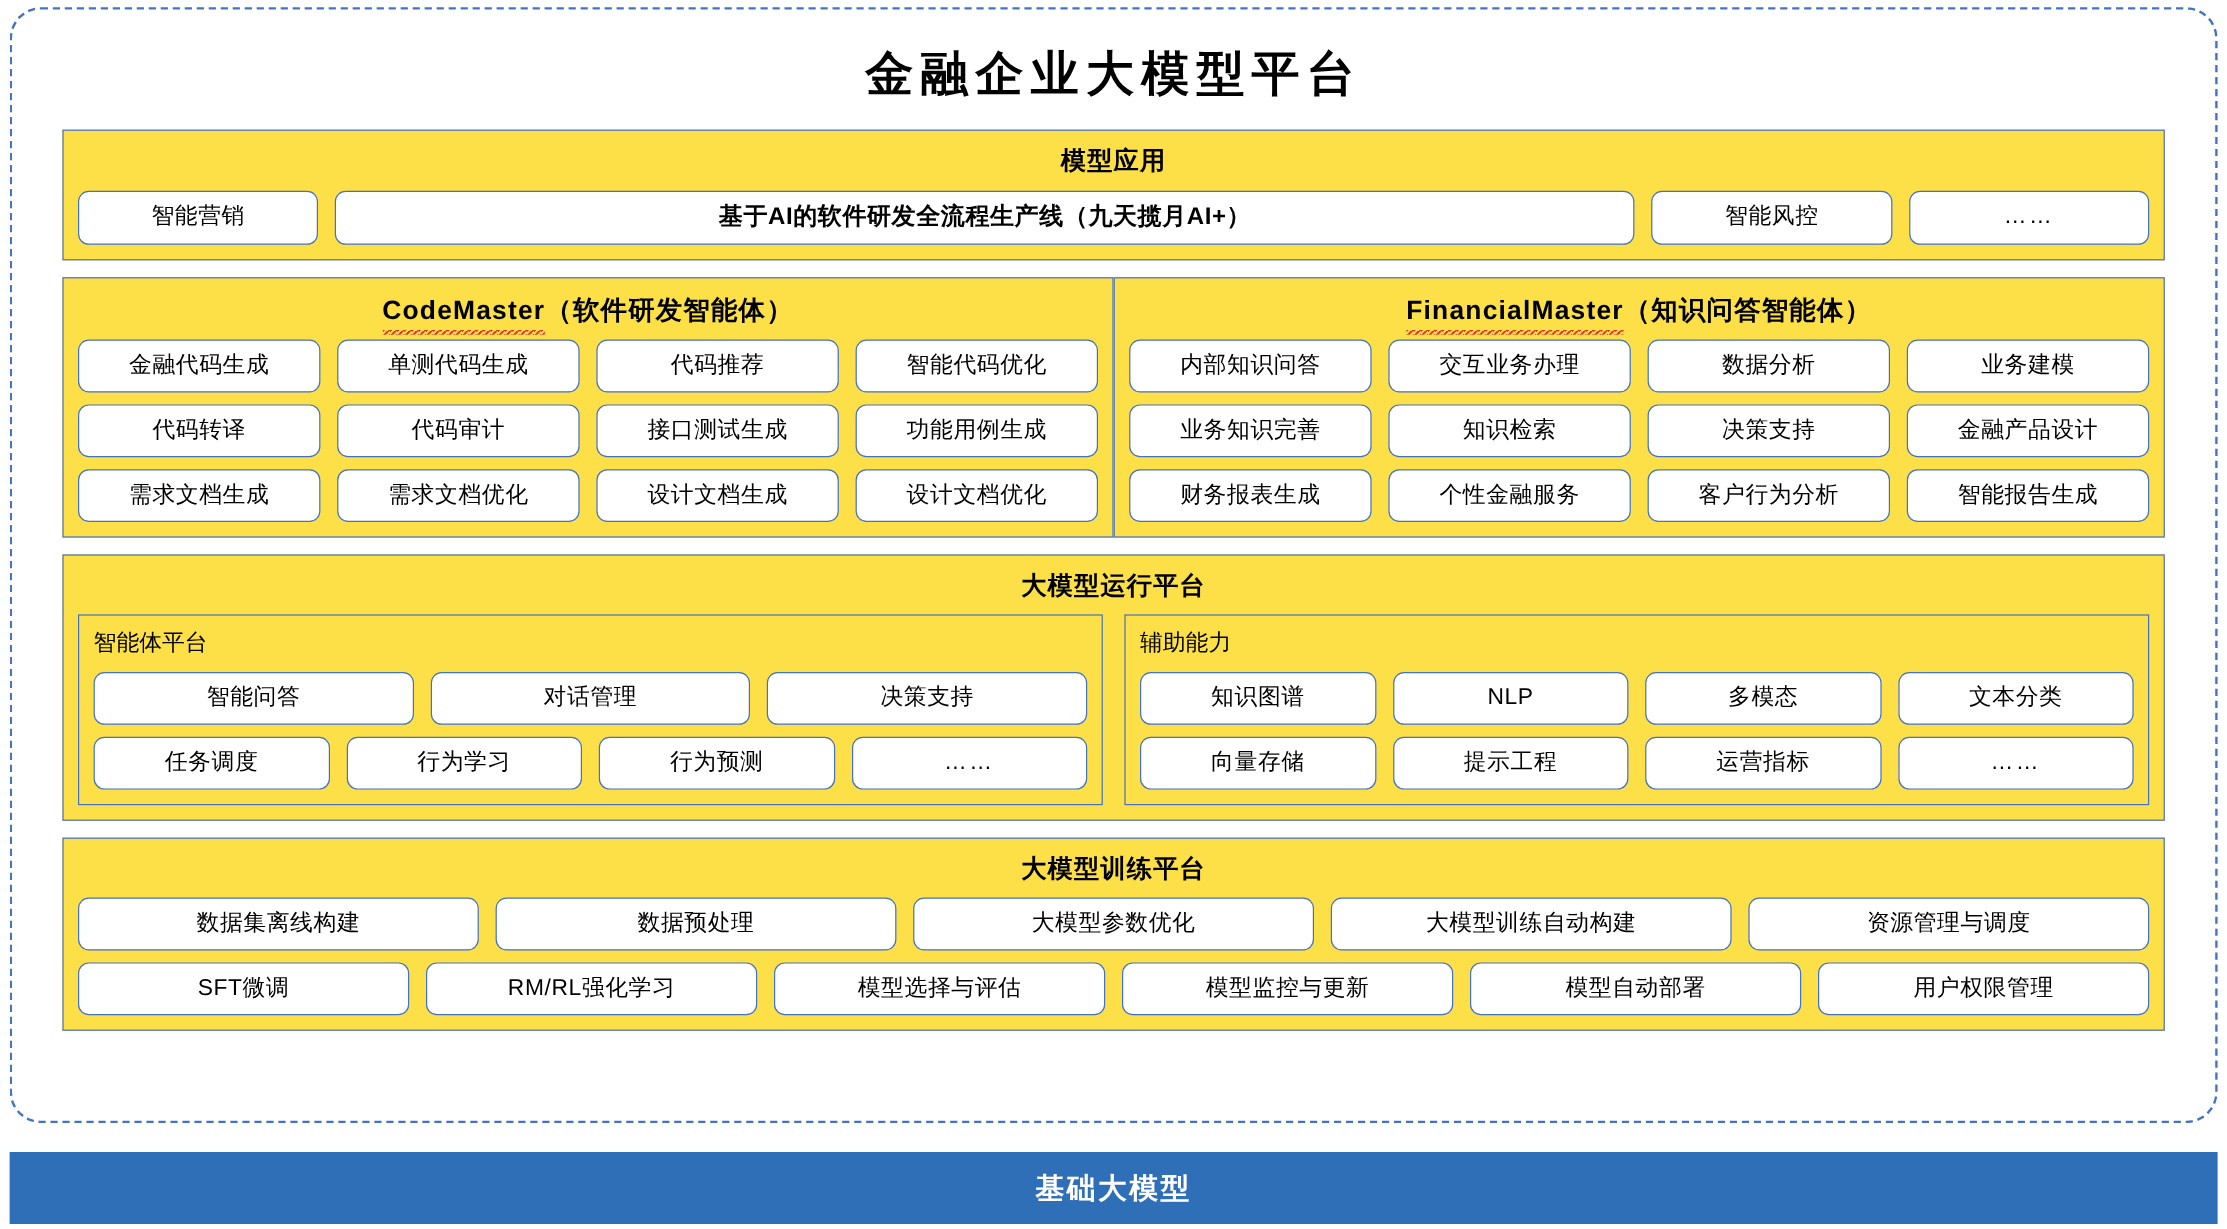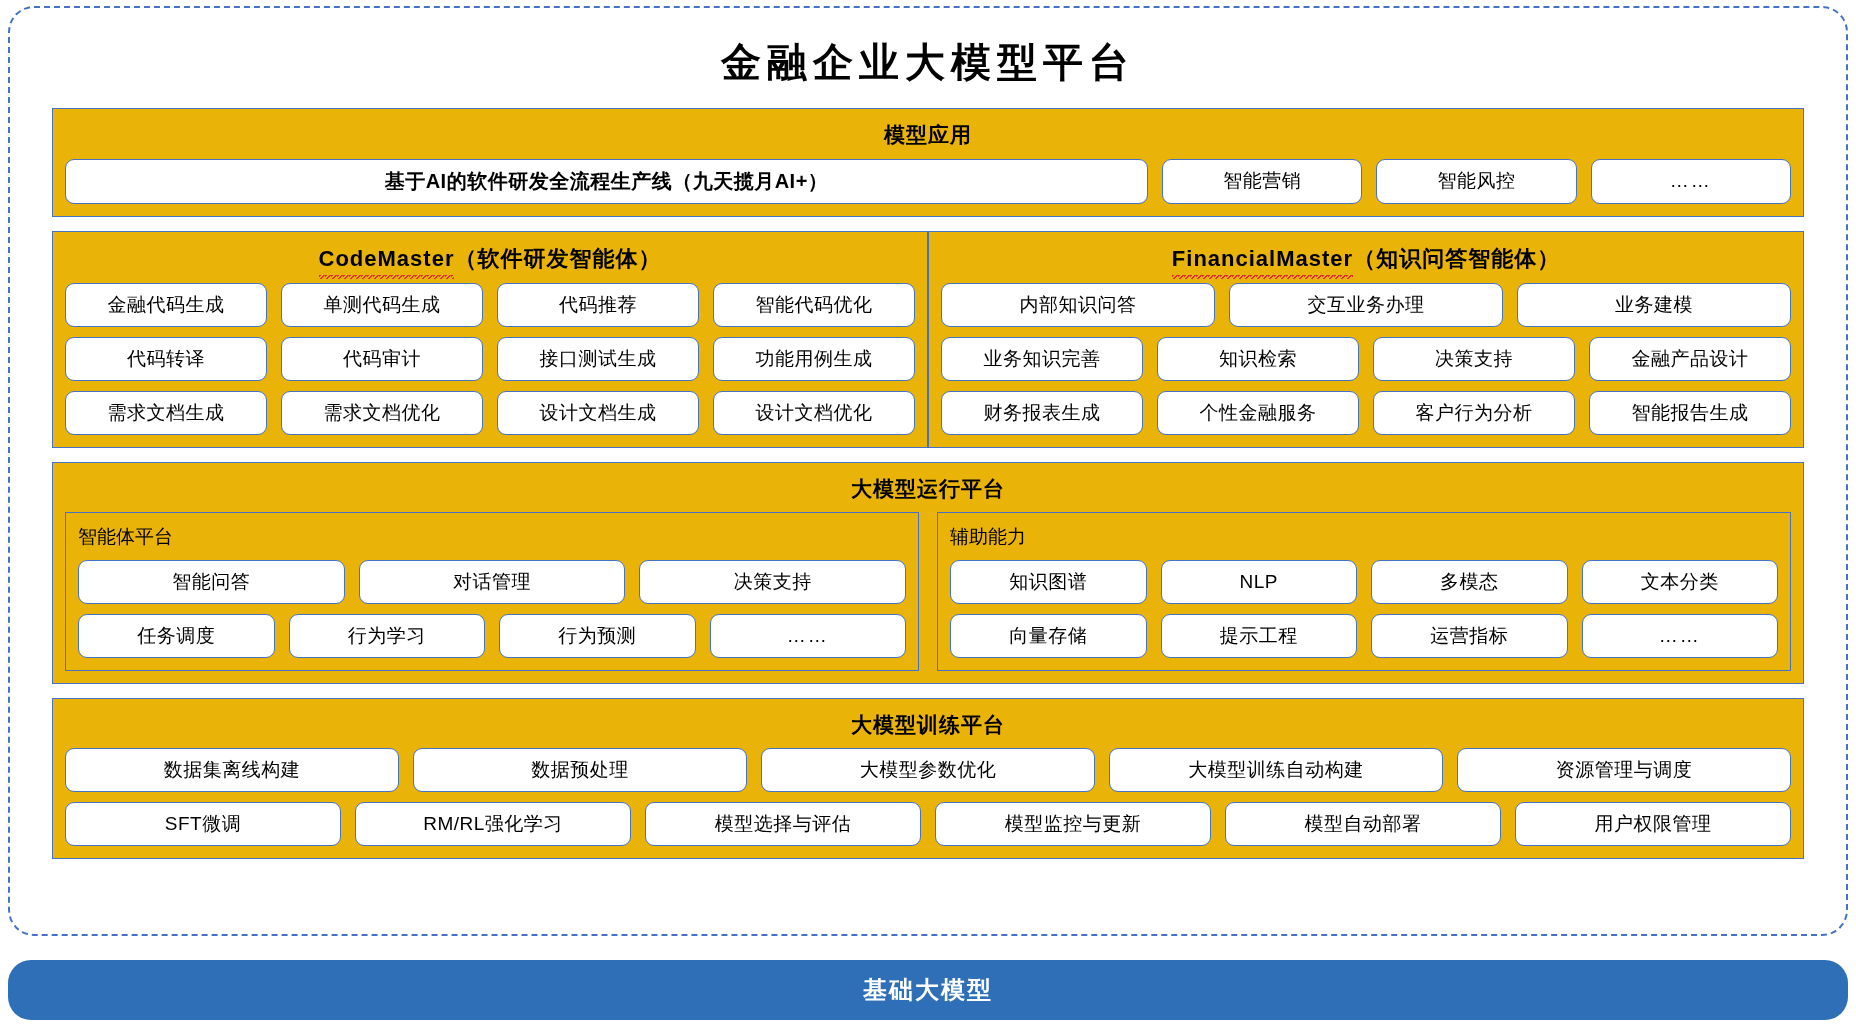--- a/index.html
+++ b/index.html
@@ -57,21 +57,21 @@
     letter-spacing: 6px;
     line-height: 1.5;
     padding: 14px 0 16px 0;
     color: #000;
     white-space: nowrap;
   }
 
   
   .panel {
     border: 1px solid #4472c4;
-    background: #eab308;
+    background: #fde047;
     box-sizing: border-box;
     padding: 8px 12px 12px 12px;
   }
 
   .panel-title {
     text-align: center;
     font-size: 21px;
     font-weight: 700;
     line-height: 1.5;
     padding: 2px 0 8px 0;
@@ -194,38 +194,37 @@
     height: 60px;
     background: #2e6fb7;
     color: #ffffff;
     display: flex;
     align-items: center;
     justify-content: center;
     font-size: 24px;
     font-weight: 700;
     letter-spacing: 2px;
     box-sizing: border-box;
-    border-radius: 23px;
   }
 </style>
 </head>
 <body>
 
 <div class="canvas">
 
   <div class="outer-frame">
     <div class="frame-inner">
 
       <div class="platform-title">金融企业大模型平台</div>
 
       <div class="panel">
         <div class="panel-title">模型应用</div>
         <div class="apps-row">
+          <div class="chip small">智能营销</div>
           <div class="chip wide">基于AI的软件研发全流程生产线（九天揽月AI+）</div>
-          <div class="chip small">智能营销</div>
           <div class="chip small">智能风控</div>
           <div class="chip small dots">……</div>
         </div>
       </div>
 
       <div class="agents">
 
         <div class="panel">
           <div class="panel-title big">
             <span class="squiggle">CodeMaster</span><span>（软件研发智能体）</span>
@@ -252,20 +251,21 @@
         </div>
 
         <div class="panel">
           <div class="panel-title big">
             <span class="squiggle">FinancialMaster</span><span>（知识问答智能体）</span>
           </div>
 
           <div class="chip-row">
             <div class="chip">内部知识问答</div>
             <div class="chip">交互业务办理</div>
+            <div class="chip">数据分析</div>
             <div class="chip">业务建模</div>
           </div>
           <div class="chip-row">
             <div class="chip">业务知识完善</div>
             <div class="chip">知识检索</div>
             <div class="chip">决策支持</div>
             <div class="chip">金融产品设计</div>
           </div>
           <div class="chip-row">
             <div class="chip">财务报表生成</div>

